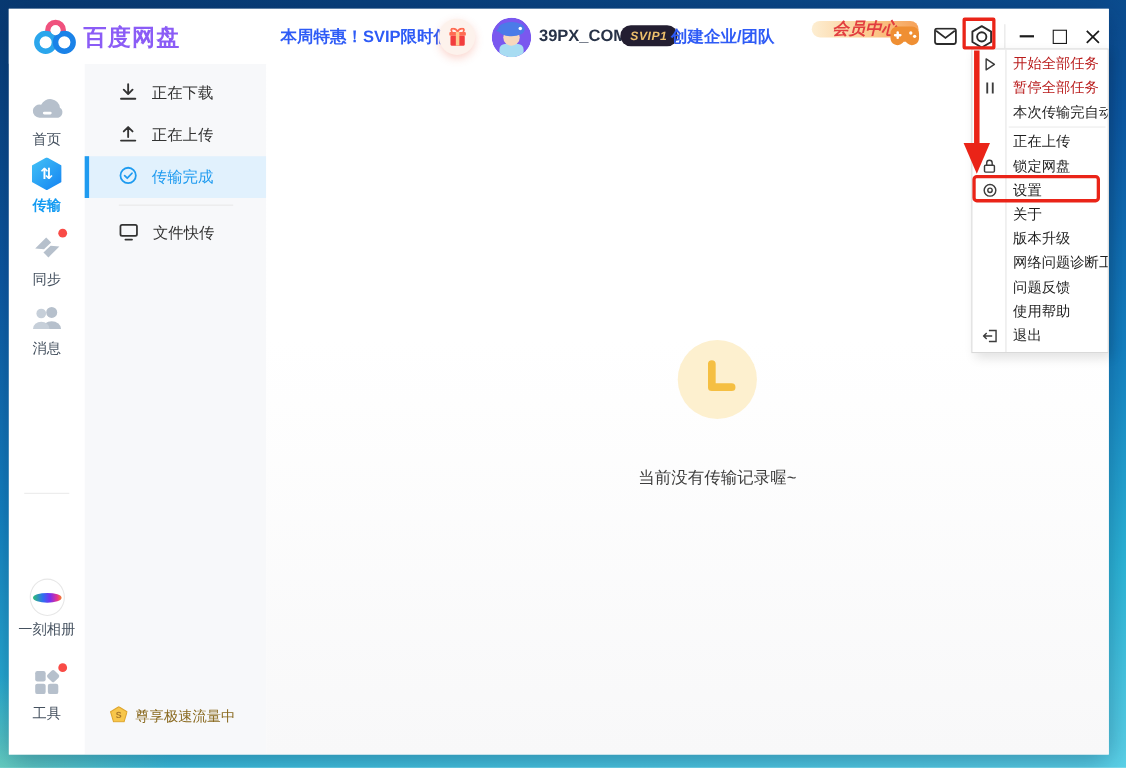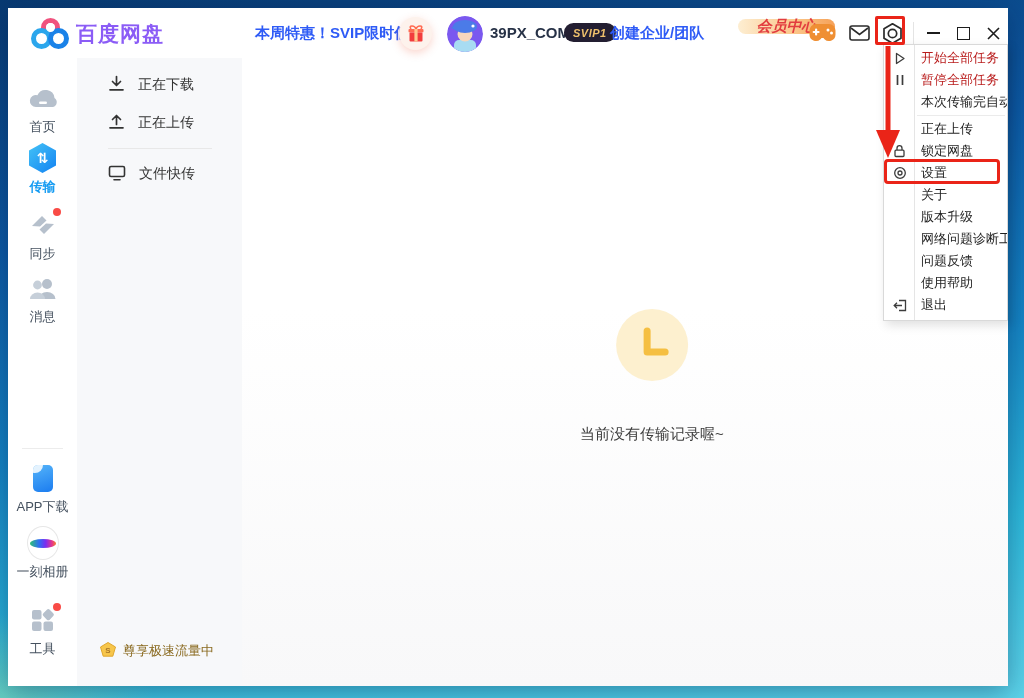--- a/index.html
+++ b/index.html
@@ -202,26 +202,20 @@
             <path d="M10.5 23 a8.5 7 0 0 1 17 0 Z" fill="#b6c0cc"></path>
             <circle cx="9.5" cy="9" r="4.4" fill="#c6cfd9"></circle>
             <path d="M2 23 a7.5 6.5 0 0 1 15 0 Z" fill="#c6cfd9"></path>
           </svg>
         </span>
         <span class="lbl">消息</span>
       </div>
 
       <div class="rail-divider"></div>
 
-      <div class="side-item" style="top:405px;">
-        <span class="icon-box">
-            <span class="phone-ic"></span>
-          </span>
-        <span class="lbl">APP下载</span>
-      </div>
       <div class="side-item" style="top:547px;">
         <span class="icon-box">
           <svg width="27" height="27" viewBox="0 0 27 27">
             <rect x="3" y="3" width="9.5" height="9.5" rx="2" fill="#b6c0cc"></rect>
             <rect x="3" y="14.5" width="9.5" height="9.5" rx="2" fill="#b6c0cc"></rect>
             <rect x="14.5" y="14.5" width="9.5" height="9.5" rx="2" fill="#b6c0cc"></rect>
             <rect x="14.8" y="3.2" width="9" height="9" rx="2" fill="#b6c0cc" transform="rotate(45 19.3 7.7)"></rect>
           </svg>
           <span class="red-dot"></span>
         </span>
@@ -248,20 +242,29 @@
         <span>正在下载</span>
       </div>
       <div class="snav-item">
         <span>
           <svg width="17" height="17" viewBox="0 0 17 17">
             <path d="M8.5 11.5 V3.5 M4.5 6.5 L8.5 2.5 L12.5 6.5" fill="none" stroke="#333" stroke-width="1.7" stroke-linecap="round" stroke-linejoin="round"></path>
             <path d="M2 14.8 H15" stroke="#333" stroke-width="1.7" stroke-linecap="round"></path>
           </svg>
         </span>
         <span>正在上传</span>
+      </div>
+      <div class="snav-item active">
+        <span>
+          <svg width="17" height="17" viewBox="0 0 17 17">
+            <circle cx="8.5" cy="8.5" r="7" fill="none" stroke="#1e9bf0" stroke-width="1.6"></circle>
+            <path d="M5.3 8.6 L7.7 11 L12 6.5" fill="none" stroke="#1e9bf0" stroke-width="1.6" stroke-linecap="round" stroke-linejoin="round"></path>
+          </svg>
+        </span>
+        <span>传输完成</span>
       </div>
       <div class="snav-divider"></div>
       <div class="snav-item">
         <span>
           <svg width="18" height="16" viewBox="0 0 18 16">
             <rect x="1.5" y="1.5" width="15" height="10" rx="1.5" fill="none" stroke="#333" stroke-width="1.6"></rect>
             <path d="M6 14.8 H12" stroke="#333" stroke-width="1.6" stroke-linecap="round"></path>
           </svg>
         </span>
         <span>文件快传</span>

